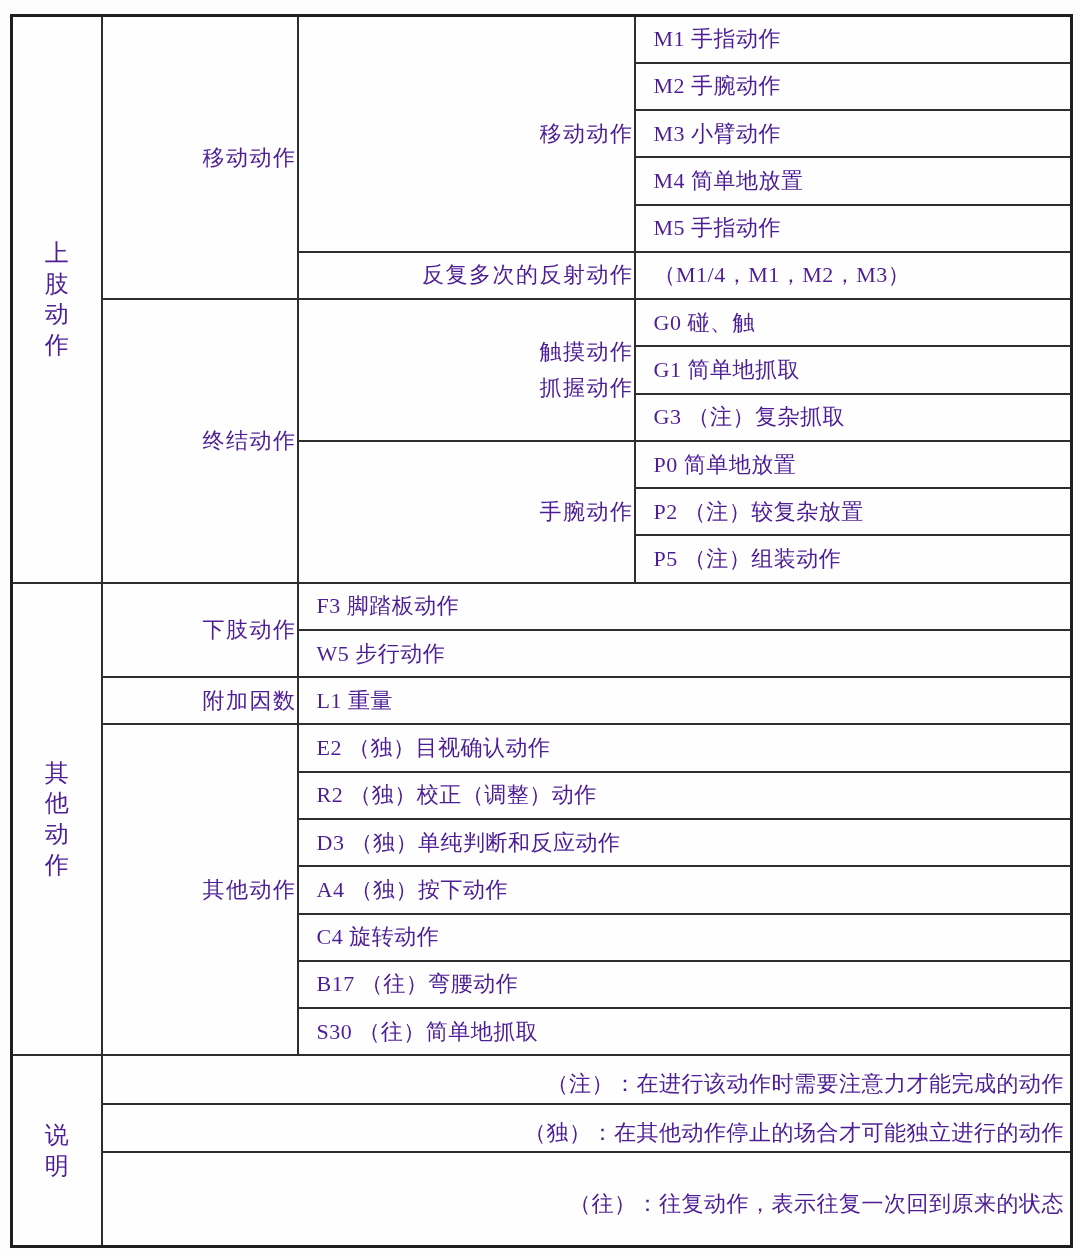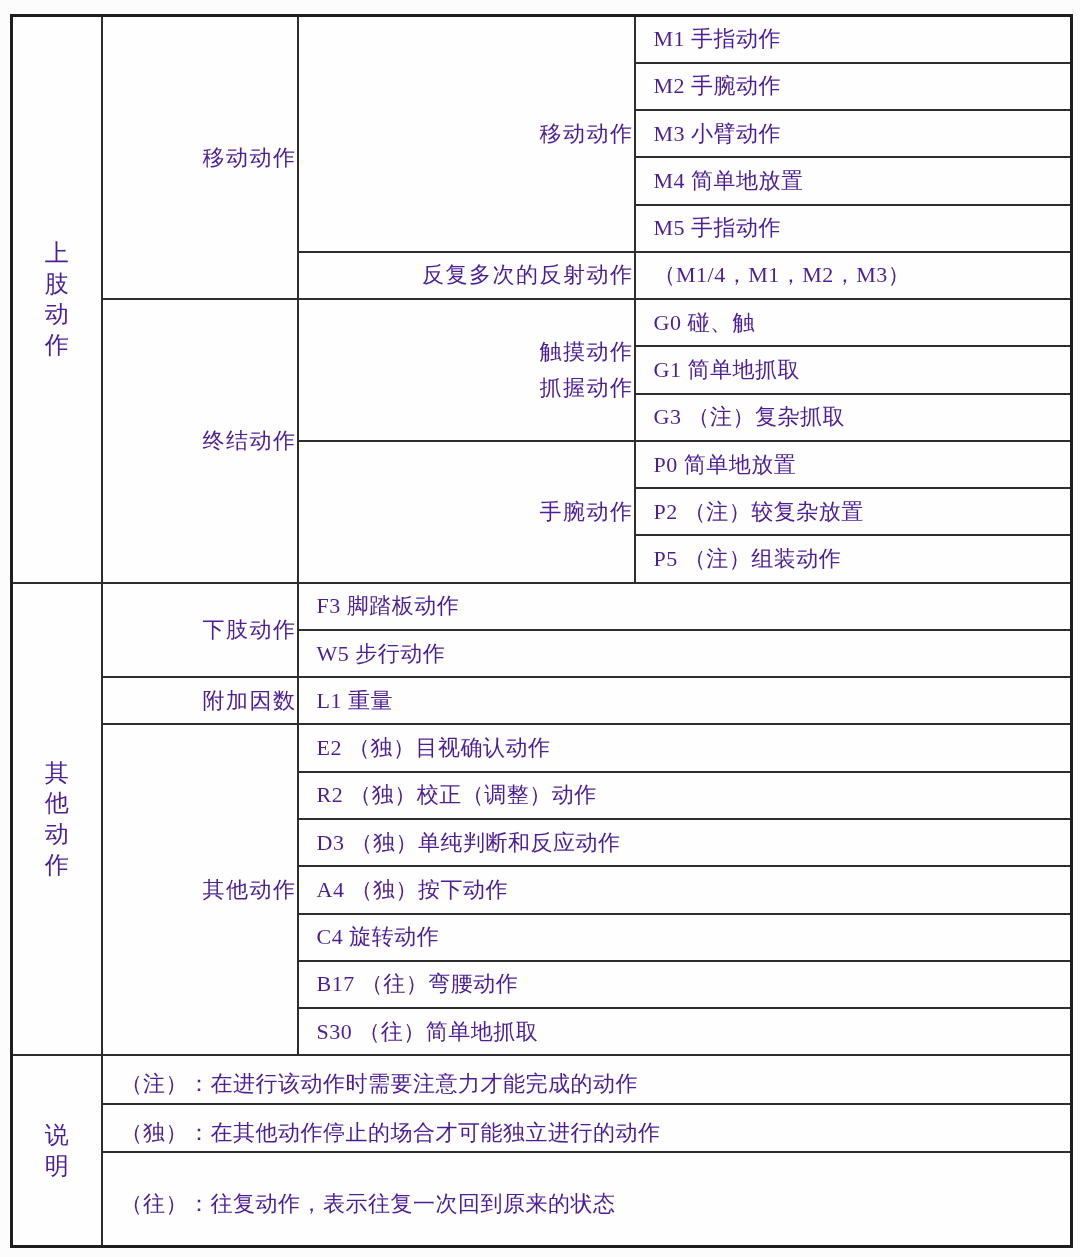--- a/index.html
+++ b/index.html
@@ -55,21 +55,21 @@
     letter-spacing: 0;
     word-break: break-all;
     text-align: center;
   }
   .two-line .line {
     display: block;
     line-height: 1.62;
     font-family: Liberation Serif, serif;
   }
   td.note {
-    text-align: left;
+    text-align: right;
     padding: 10px 6px 0 18px;
   }
 </style>
 </head>
 <body>
 
 <div class="page">
   <table class="mod-table">
     <colgroup>
       <col style="width:90px">

